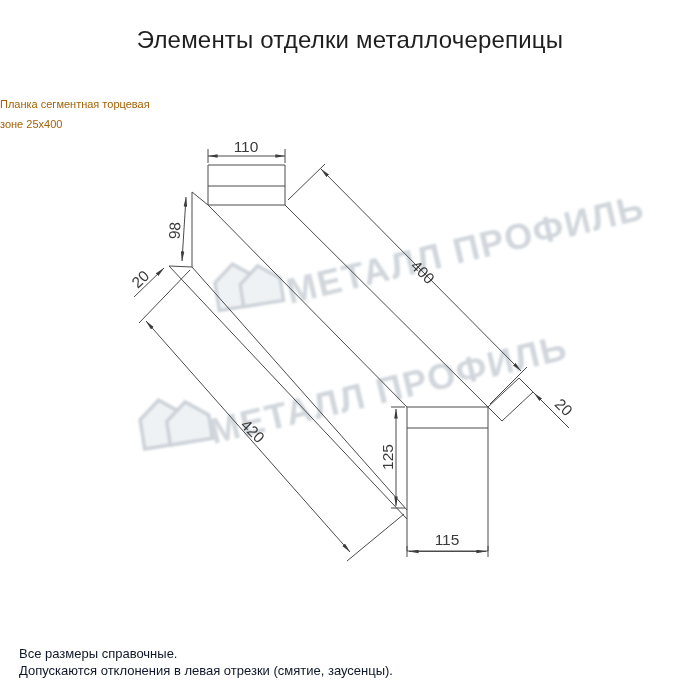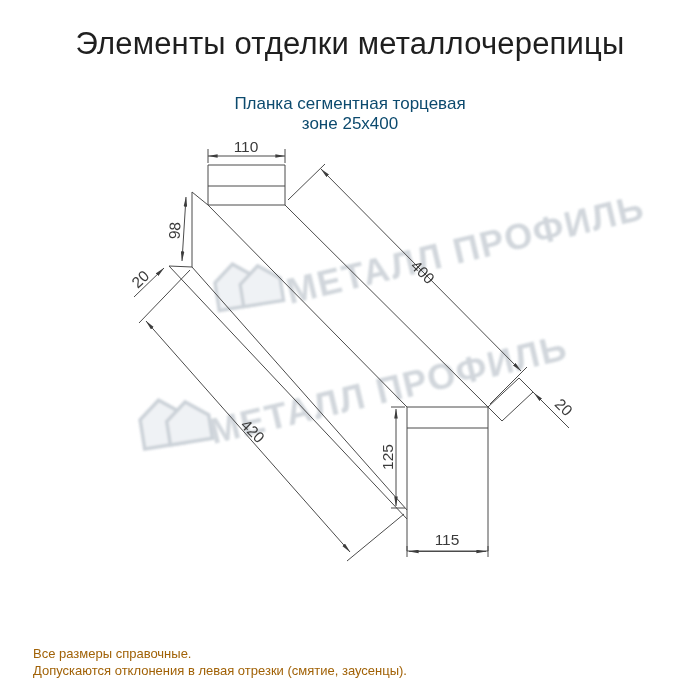--- a/index.html
+++ b/index.html
@@ -2,30 +2,30 @@
 <html><head>
 <meta charset="utf-8">
 <style>
   html,body{margin:0;padding:0;background:#ffffff;}
   .page{
     position:relative;width:700px;height:700px;background:#ffffff;overflow:hidden;
     font-family:"Liberation Sans",sans-serif;
   }
   .title{
     position:absolute;top:26px;left:0;width:100%;text-align:center;
-    font-size:31px;color:#1f1f1f;letter-spacing:.2px;white-space:nowrap;
+    font-size:24px;color:#1f1f1f;letter-spacing:.2px;white-space:nowrap;
   }
   .subtitle{
-    position:absolute;top:94px;left:0;width:100%;text-align:center;
-    font-size:17px;line-height:20px;color:#0c4a6e;
+    position:absolute;top:94px;left:0;width:100%;text-align:left;
+    font-size:11px;line-height:20px;color:#a16207;
   }
   .drawing-svg{position:absolute;left:0;top:0;}
   .footer{
-    position:absolute;left:33px;top:646px;
-    font-size:13px;line-height:16.5px;color:#a16207;
+    position:absolute;left:19px;top:646px;
+    font-size:13px;line-height:16.5px;color:#0f172a;
   }
   .part-lines{stroke:#4b4b4b;stroke-width:1;fill:none;}
   .dim-lines{stroke:#4b4b4b;stroke-width:1;fill:none;}
   .dim-text{fill:#3b3b3b;font-size:15.5px;font-family:"Liberation Sans",sans-serif;}
   .wm-text{
     fill:#ccd2d8;font-size:36px;font-weight:bold;letter-spacing:1.5px;
     font-family:"Liberation Sans",sans-serif;
   }
   .wm-logo{fill:#eef1f4;stroke:#c6cdd4;stroke-width:3;}
 </style>

